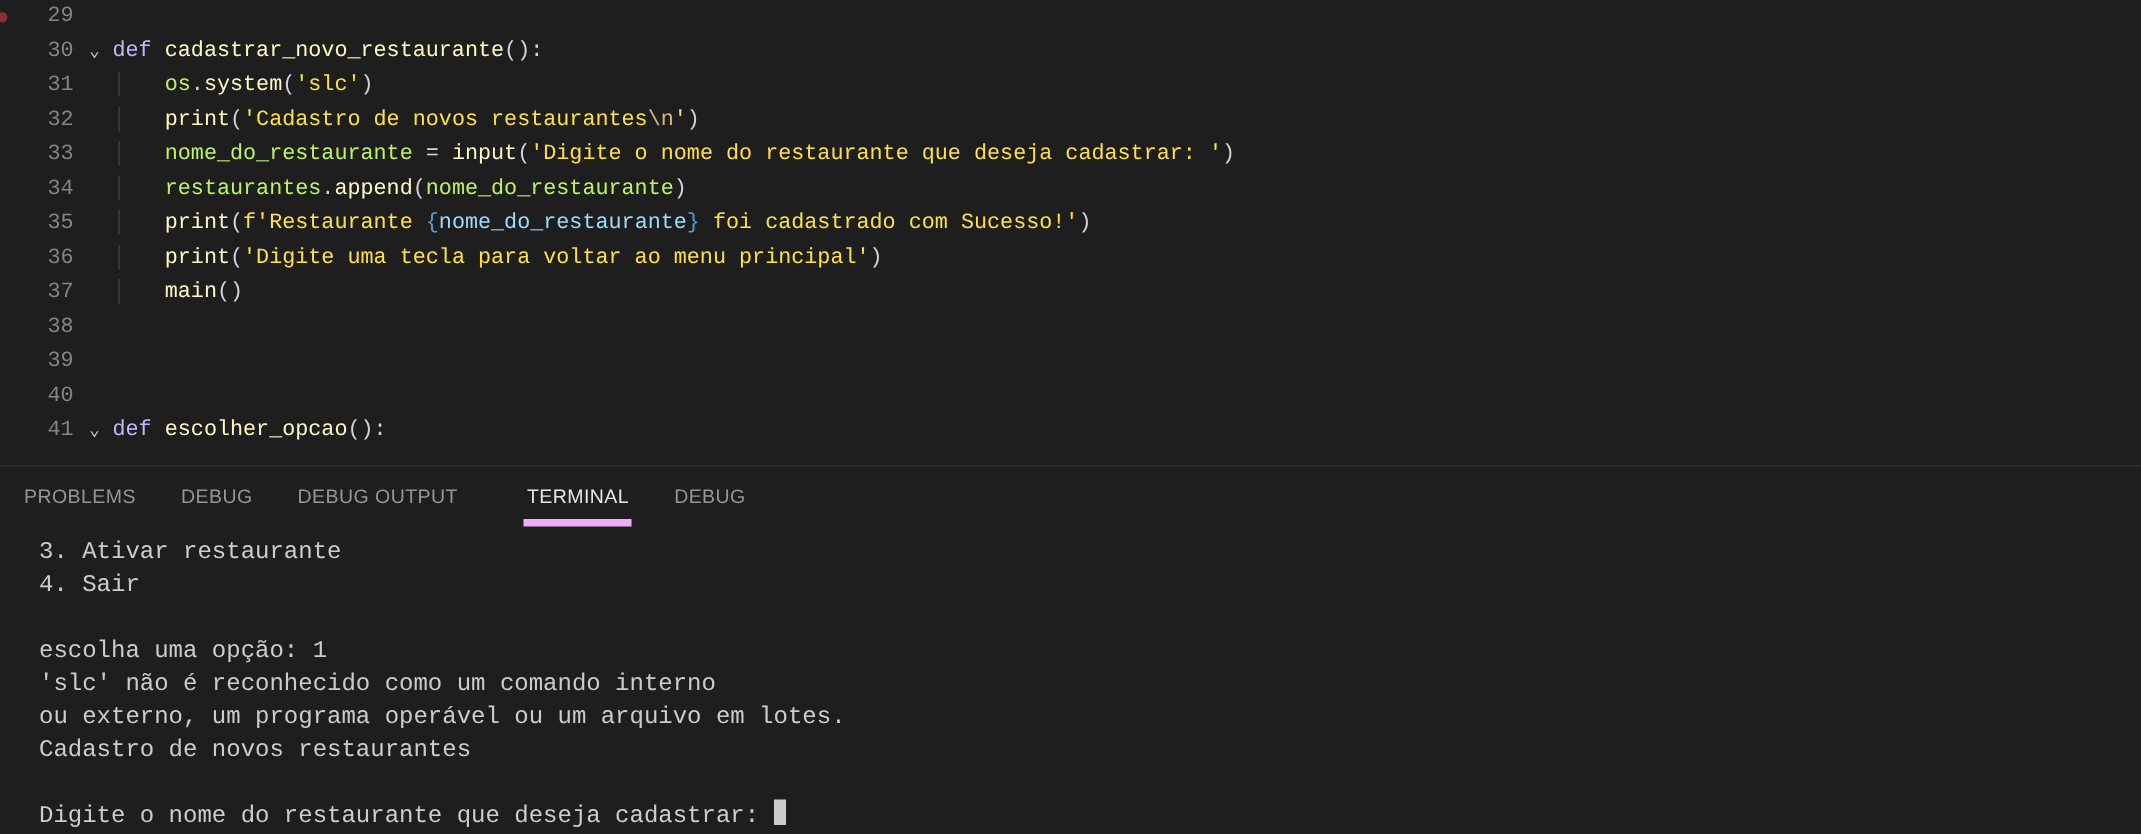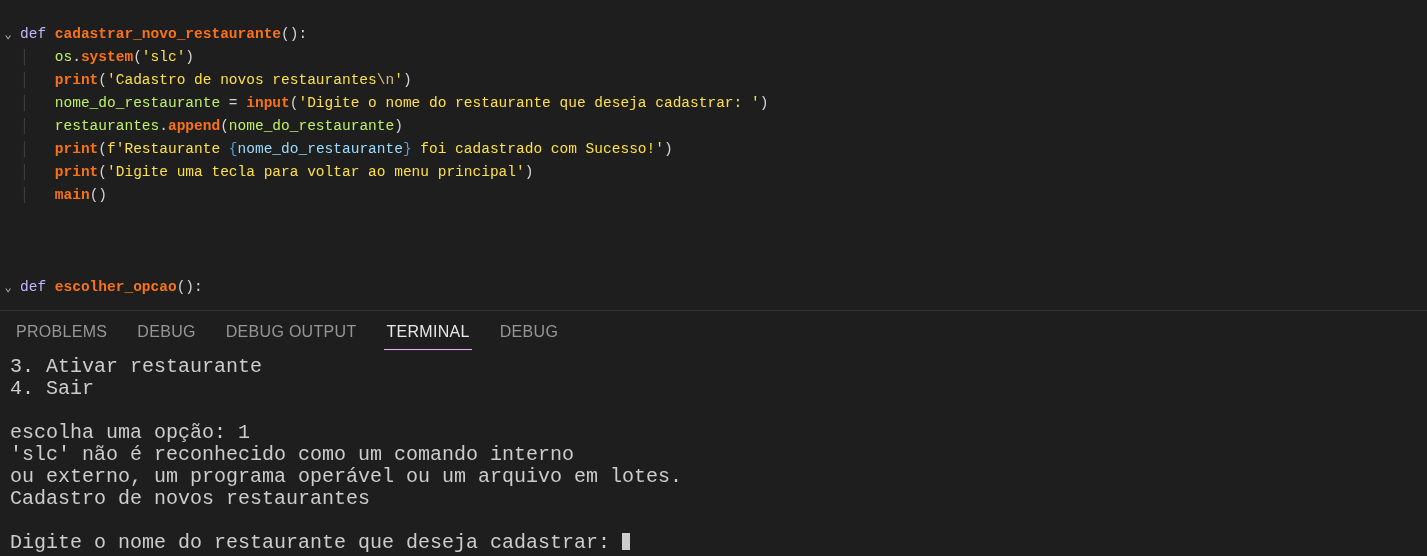--- a/index.html
+++ b/index.html
@@ -43,69 +43,84 @@
     user-select: none;
   }
   .fold-ico { display:inline-block; width:16px; text-align:center; font-size:12px; color:#c5c5c5;}
   .code {
     flex: 1;
     white-space: pre;
   }
   .code-line { height: 23px; }
   .guide { color: #404040; }
   .kw { color: #c4b5fd; }
-  .fn { color: #f97316; font-weight: bold; }
+  .fn { color: #fef9c3; }
   .var { color: #bef264; }
   .punc { color: #d4d4d4; }
   .op { color: #d4d4d4; }
   .str { color: #fde047; }
   .esc { color: #d7ba7d; }
   .tmpl { color: #569cd6; }
   .tmplv { color: #9cdcfe; }
 
   .panel {
     border-top: 1px solid #333;
     background: #1e1e1e;
     height: 246px;
     display: flex;
     flex-direction: column;
   }
   .tabs {
     display: flex;
     gap: 26px;
     padding: 8px 14px 0 14px;
     font-family: "Segoe UI", sans-serif;
-    font-size: 16px;
+    font-size: 13px;
     color: #969696;
     letter-spacing: 0.3px;
   }
   .tab { padding: 4px 2px 8px 2px; cursor: pointer; }
-  .tab.active { color: #e7e7e7; border-bottom: 1px solid #f0abfc; }
+  .tab.active { color: #e7e7e7; border-bottom: 5px solid #f0abfc; margin-left: 16px; }
   .term {
     flex: 1;
-    padding: 6px 10px;
+    padding: 6px 26px;
     font-family: Consolas, 'Courier New', monospace;
-    font-size: 20px;
+    font-size: 16px;
     line-height: 22px;
     color: #cccccc;
     white-space: pre-wrap;
     overflow: hidden;
   }
   .term-line { min-height: 22px; }
   .cursor {
     display: inline-block;
     width: 8px; height: 17px;
     background: #cccccc;
     vertical-align: -2px;
   }
 </style>
 </head>
 <body>
 
 <div class="editor">
+  <div class="gutter" id="gutter">
+      <div class="gutter-line">29<span class="bp"></span></div>
+      <div class="gutter-line">30</div>
+      <div class="gutter-line">31</div>
+      <div class="gutter-line">32</div>
+      <div class="gutter-line">33</div>
+      <div class="gutter-line">34</div>
+      <div class="gutter-line">35</div>
+      <div class="gutter-line">36</div>
+      <div class="gutter-line">37</div>
+      <div class="gutter-line">38</div>
+      <div class="gutter-line">39</div>
+      <div class="gutter-line">40</div>
+      <div class="gutter-line">41</div>
+    </div>
   <div class="fold-col" id="foldcol">
       <div class="code-line"></div>
       <div class="code-line"><span class="fold-ico">⌄</span></div>
       <div class="code-line"></div>
       <div class="code-line"></div>
       <div class="code-line"></div>
       <div class="code-line"></div>
       <div class="code-line"></div>
       <div class="code-line"></div>
       <div class="code-line"></div>

